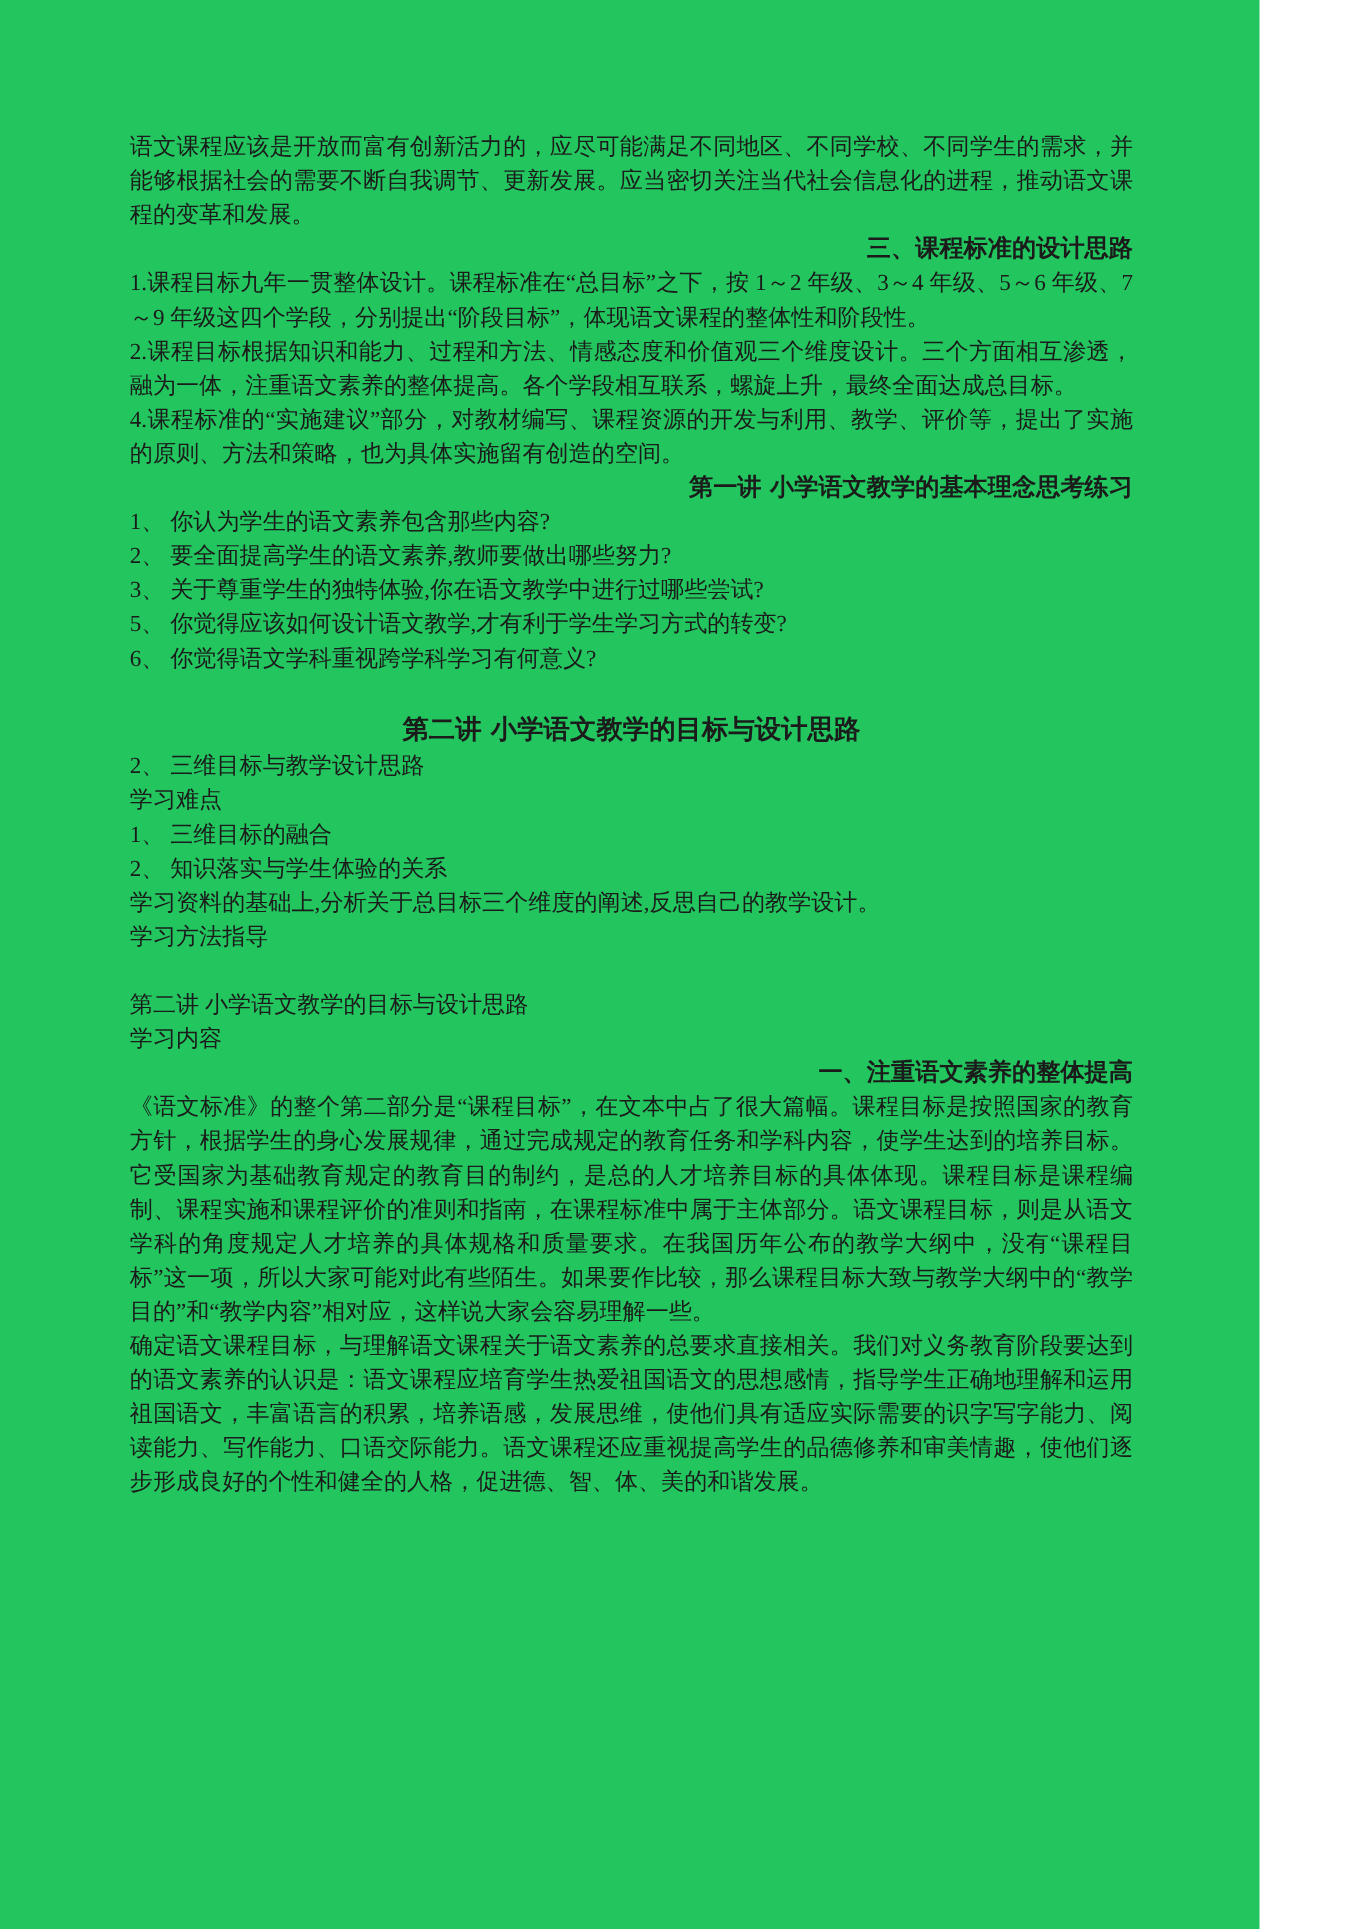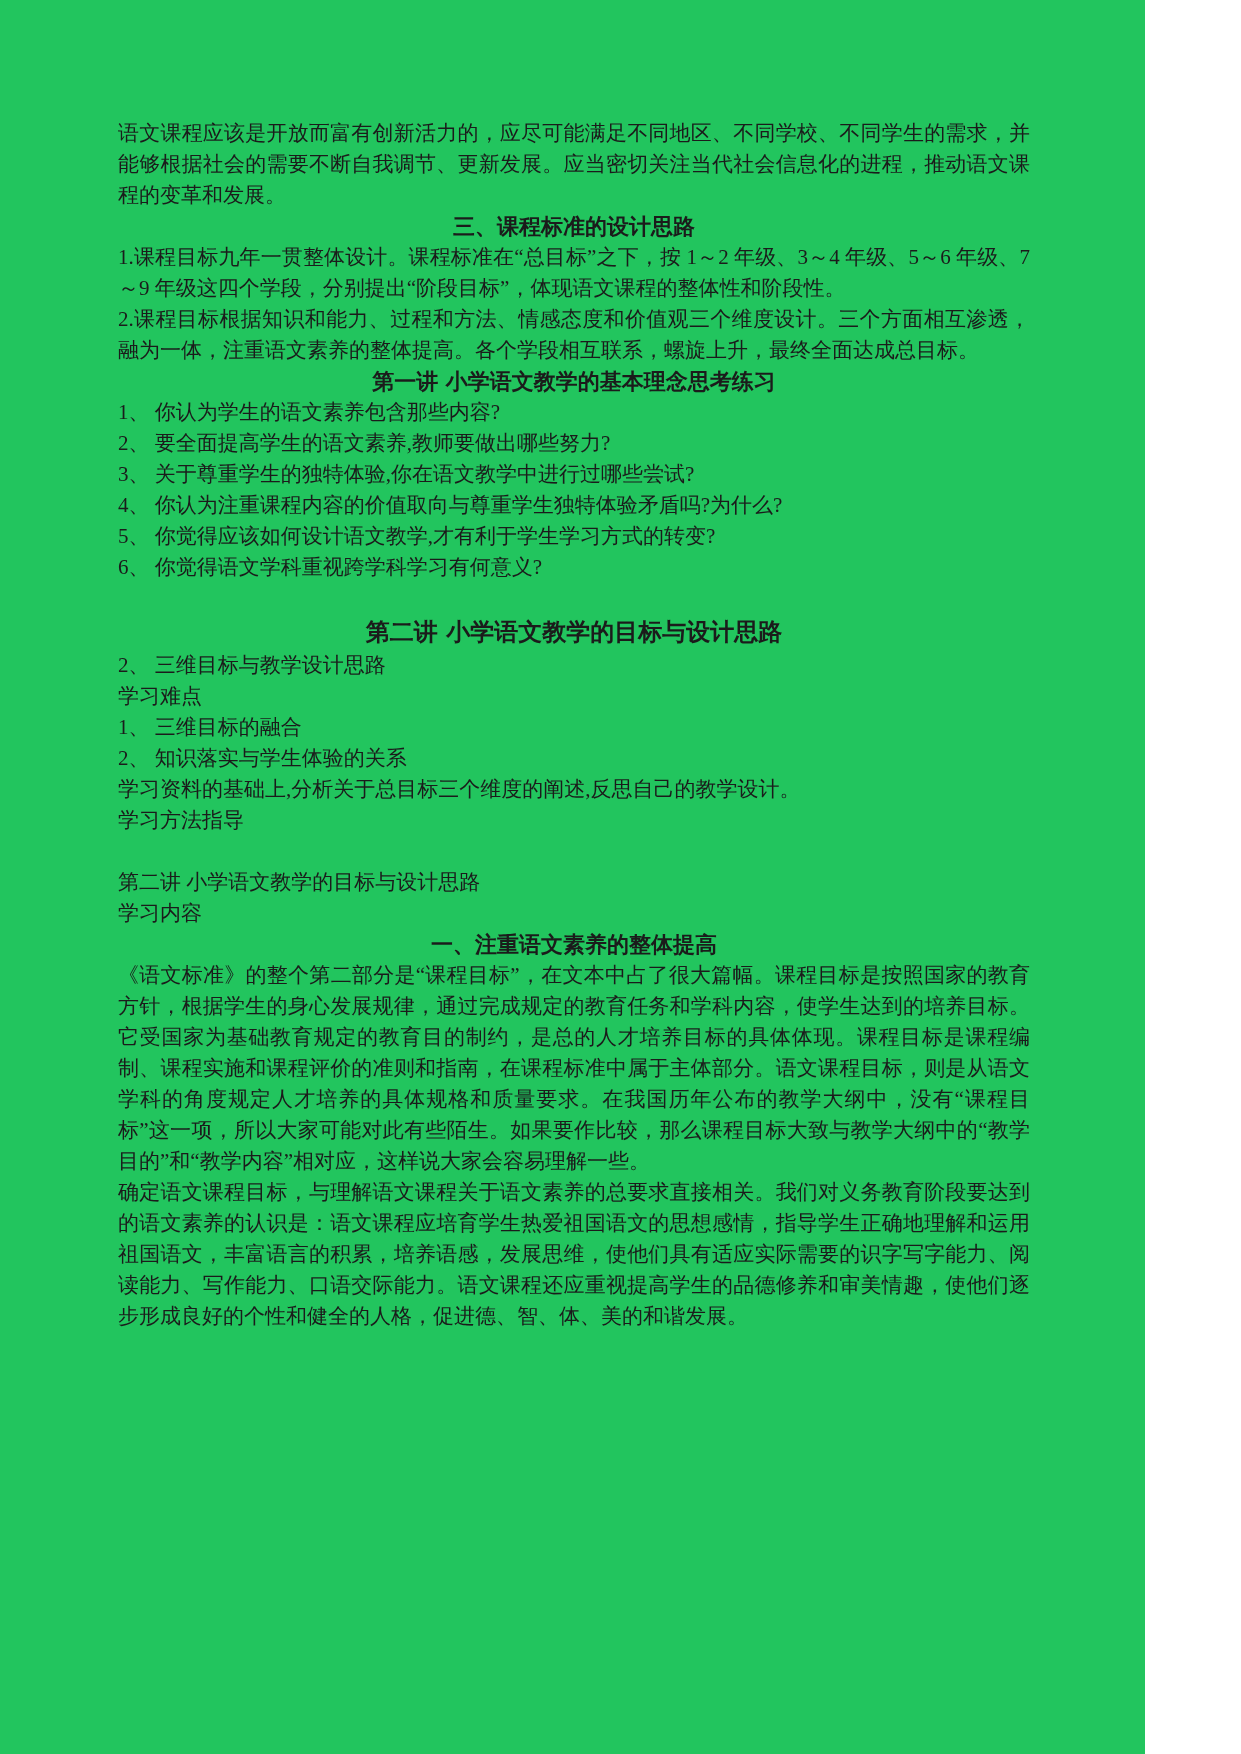--- a/index.html
+++ b/index.html
@@ -15,44 +15,44 @@
     font-size:21px;
     line-height:31px;
     color:#1b1b1b;
     text-align:justify;
   }
   .p { text-align:justify; }
   .h {
     font-family:"DejaVu Sans","Liberation Sans",sans-serif;
     font-weight:bold;
     font-size:22px;
-    text-align:center;
+    text-align:right;
   }
   .hc {
     font-family:"DejaVu Sans","Liberation Sans",sans-serif;
     font-weight:bold;
     font-size:24px;
     text-align:center;
     line-height:36px;
   }
   .blank { height:31px; }
 </style>
 </head>
 <body>
 
 <div class="page">
   <p class="p">语文课程应该是开放而富有创新活力的，应尽可能满足不同地区、不同学校、不同学生的需求，并能够根据社会的需要不断自我调节、更新发展。应当密切关注当代社会信息化的进程，推动语文课程的变革和发展。</p>
   <h2 class="h">三、课程标准的设计思路</h2>
   <p class="p">1.课程目标九年一贯整体设计。课程标准在“总目标”之下，按 1～2 年级、3～4 年级、5～6 年级、7～9 年级这四个学段，分别提出“阶段目标”，体现语文课程的整体性和阶段性。</p>
   <p class="p">2.课程目标根据知识和能力、过程和方法、情感态度和价值观三个维度设计。三个方面相互渗透，融为一体，注重语文素养的整体提高。各个学段相互联系，螺旋上升，最终全面达成总目标。</p>
+  <p class="p">4.课程标准的“实施建议”部分，对教材编写、课程资源的开发与利用、教学、评价等，提出了实施的原则、方法和策略，也为具体实施留有创造的空间。</p>
   <h2 class="h">第一讲 小学语文教学的基本理念思考练习</h2>
   <p class="p">1、 你认为学生的语文素养包含那些内容?</p>
   <p class="p">2、 要全面提高学生的语文素养,教师要做出哪些努力?</p>
   <p class="p">3、 关于尊重学生的独特体验,你在语文教学中进行过哪些尝试?</p>
-  <p class="p">4、 你认为注重课程内容的价值取向与尊重学生独特体验矛盾吗?为什么?</p>
   <p class="p">5、 你觉得应该如何设计语文教学,才有利于学生学习方式的转变?</p>
   <p class="p">6、 你觉得语文学科重视跨学科学习有何意义?</p>
   <div class="blank"></div>
   <h1 class="hc">第二讲 小学语文教学的目标与设计思路</h1>
   <p class="p">2、 三维目标与教学设计思路</p>
   <p class="p">学习难点</p>
   <p class="p">1、 三维目标的融合</p>
   <p class="p">2、 知识落实与学生体验的关系</p>
   <p class="p">学习资料的基础上,分析关于总目标三个维度的阐述,反思自己的教学设计。</p>
   <p class="p">学习方法指导</p>

